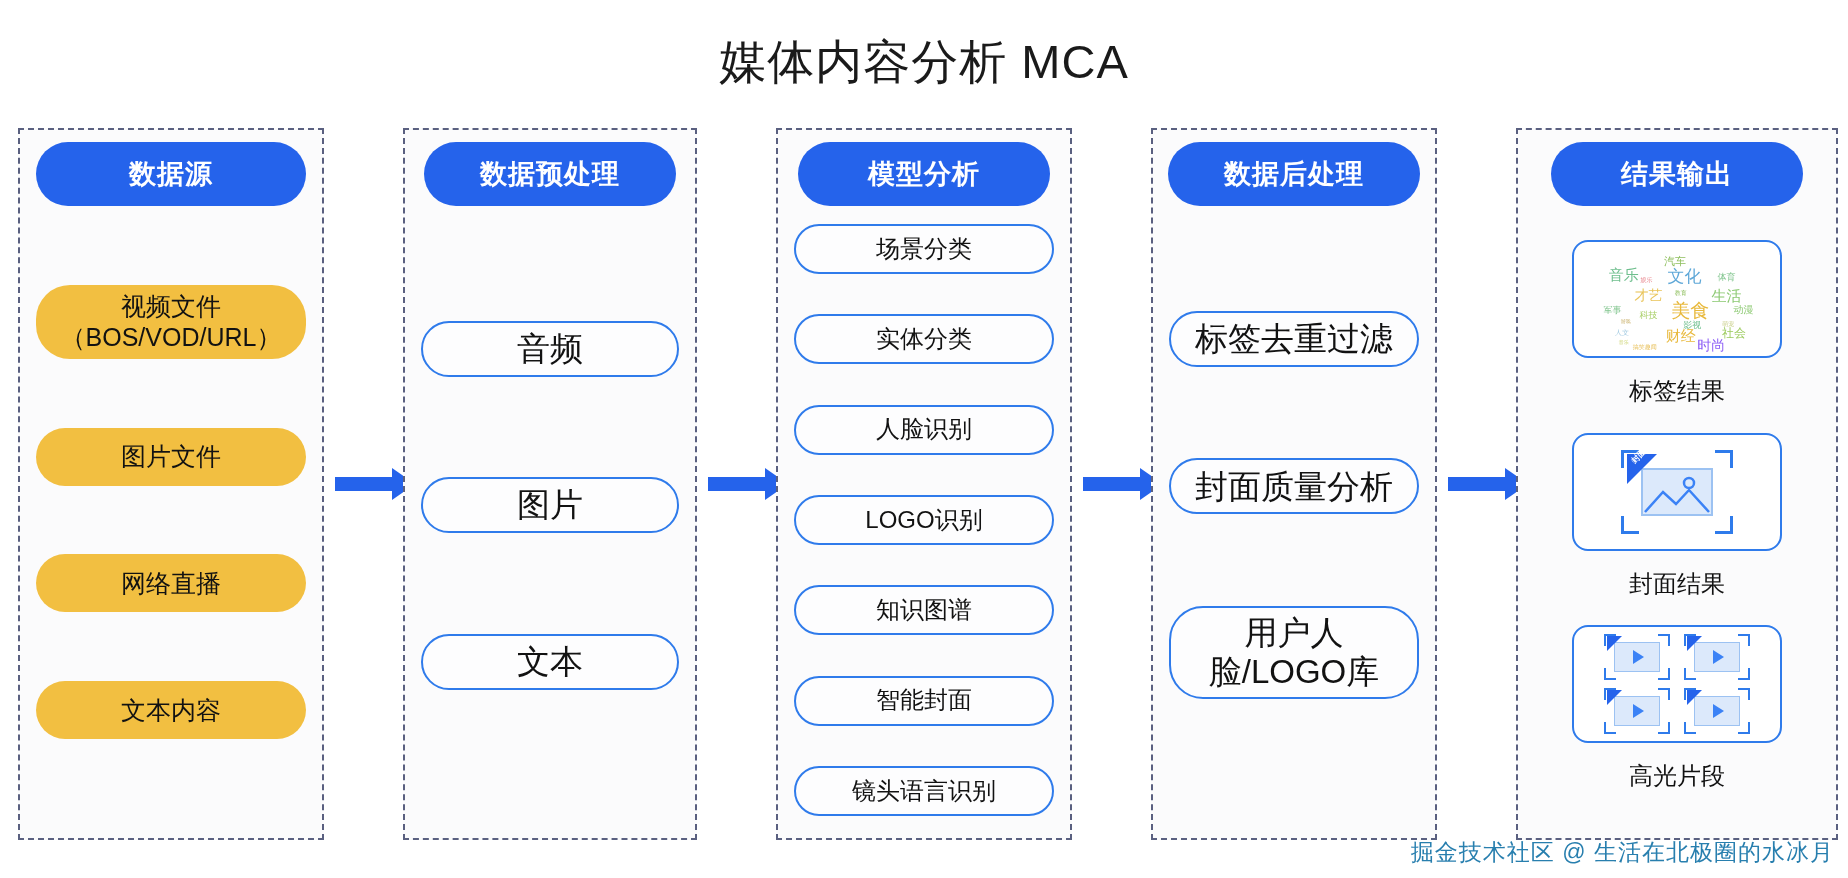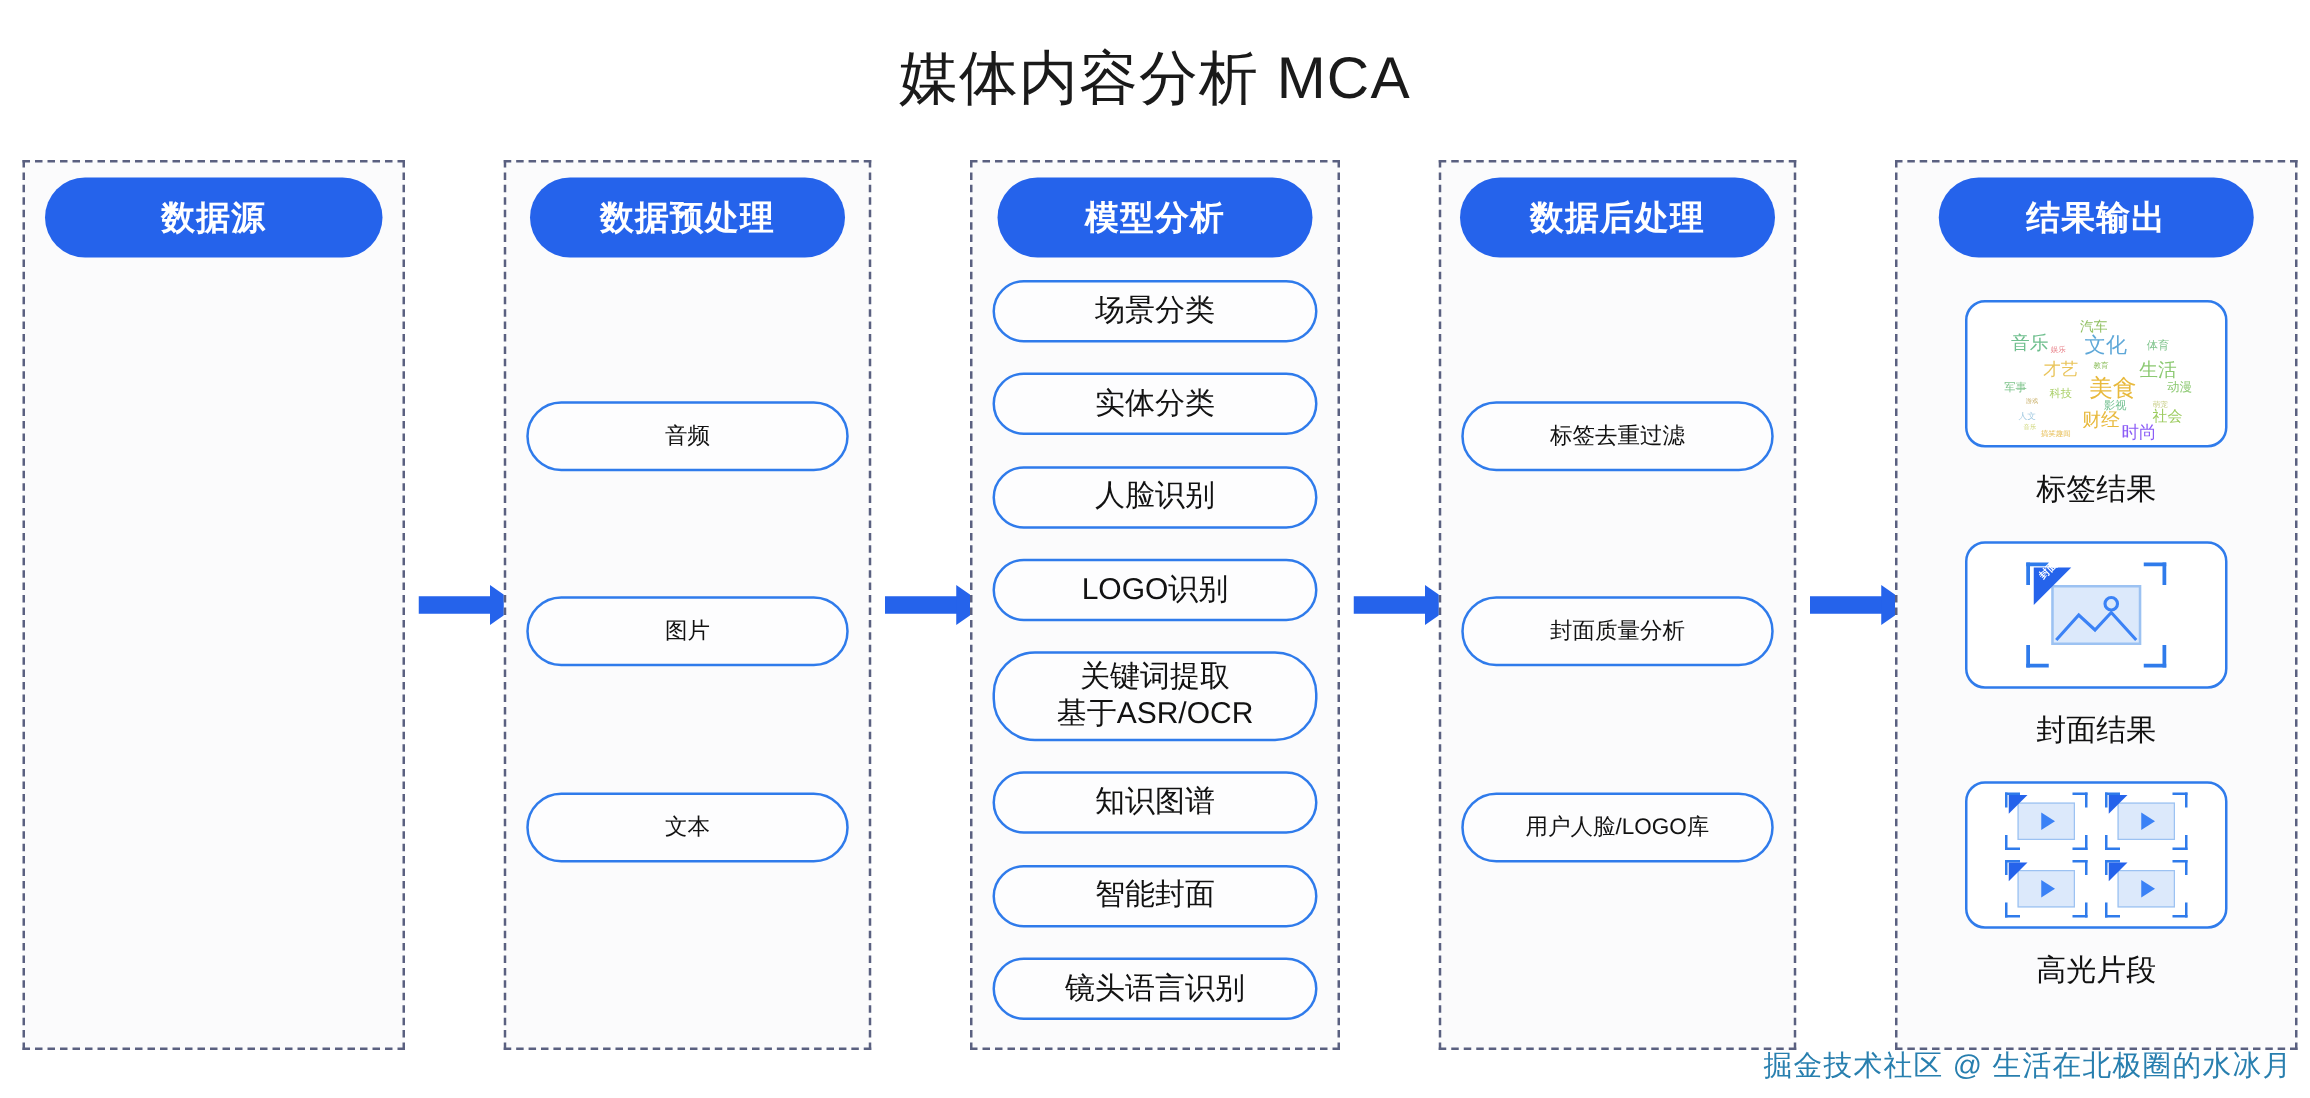--- a/index.html
+++ b/index.html
@@ -104,21 +104,21 @@
   .col1-list .pill-yellow { min-height: 58px; }
   .col1-list .pill-yellow.two-line { min-height: 74px; }
 
   
   .pill-outline {
     width: 100%;
     background: #fdfdfe;
     border: 2px solid #2F7BEB;
     border-radius: 34px;
     color: #121212;
-    font-size: 18px;
+    font-size: 33px;
     text-align: center;
     display: flex;
     align-items: center;
     justify-content: center;
     line-height: 1.2;
     padding: 5px 8px;
     flex: 0 0 auto;
   }
 
   .col2-list, .col4-list {
@@ -272,20 +272,33 @@
 <body>
 
 <div class="page">
 
   <div class="page-title">媒体内容分析 MCA</div>
 
   <div class="flow">
 
     <div class="stage stage-1">
       <div class="stage-header">数据源</div>
+      <div class="stage-body">
+        <div class="col1-list">
+          <div class="pill-yellow two-line">
+            <div>
+              <div>视频文件</div>
+              <div>（BOS/VOD/URL）</div>
+            </div>
+          </div>
+          <div class="pill-yellow">图片文件</div>
+          <div class="pill-yellow">网络直播</div>
+          <div class="pill-yellow">文本内容</div>
+        </div>
+      </div>
     </div>
 
     <div class="arrow-wrap">
       <div class="arrow"></div>
     </div>
 
     <div class="stage stage-2">
       <div class="stage-header">数据预处理</div>
       <div class="stage-body">
         <div class="col2-list">
@@ -301,26 +314,20 @@
     </div>
 
     <div class="stage stage-3">
       <div class="stage-header">模型分析</div>
       <div class="stage-body">
         <div class="col3-list">
           <div class="pill-outline">场景分类</div>
           <div class="pill-outline">实体分类</div>
           <div class="pill-outline">人脸识别</div>
           <div class="pill-outline">LOGO识别</div>
-          <div class="pill-outline two-line">
-            <div>
-              <div>关键词提取</div>
-              <div>基于ASR/OCR</div>
-            </div>
-          </div>
           <div class="pill-outline">知识图谱</div>
           <div class="pill-outline">智能封面</div>
           <div class="pill-outline">镜头语言识别</div>
         </div>
       </div>
     </div>
 
     <div class="arrow-wrap">
       <div class="arrow"></div>
     </div>

